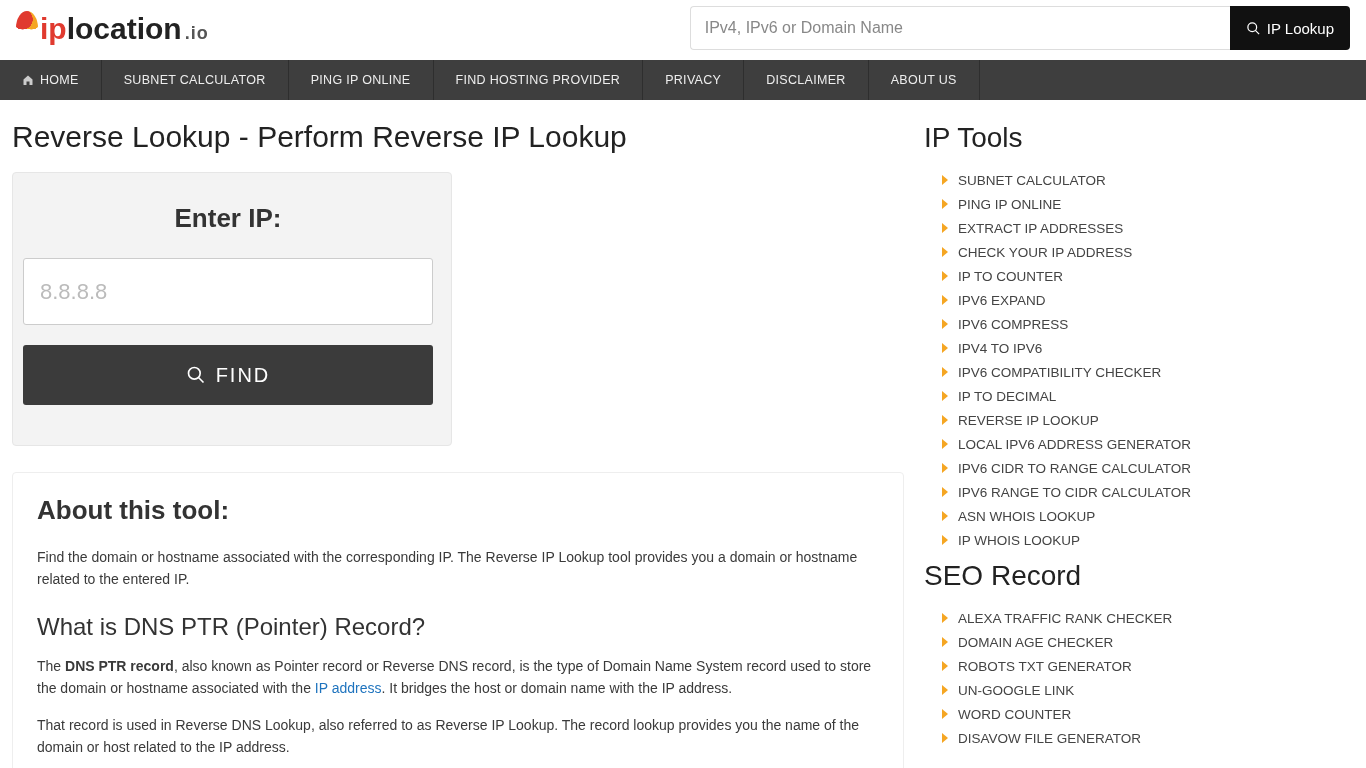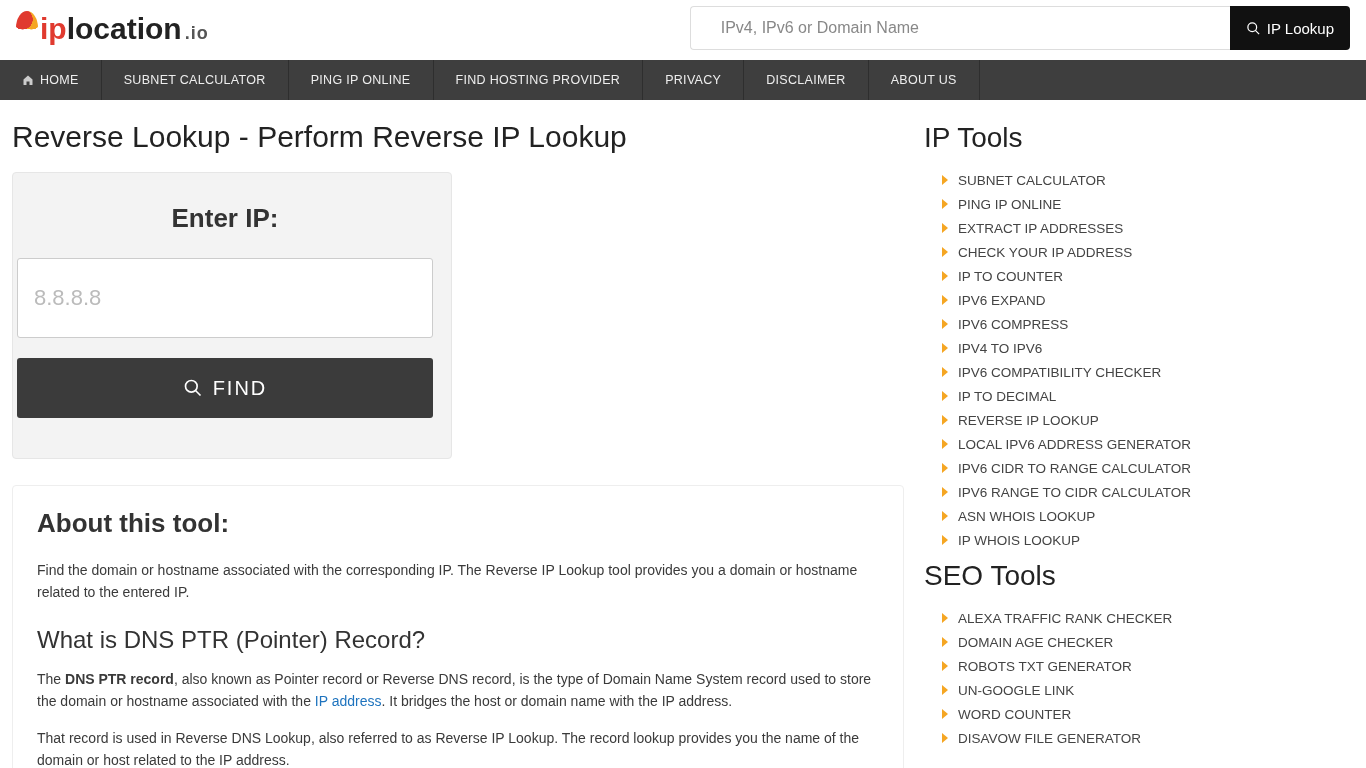--- a/index.html
+++ b/index.html
@@ -7,40 +7,40 @@
 
 
 .topbar { display: flex; align-items: center; justify-content: space-between; padding: 6px 16px 10px 16px; }
 .logo { display: flex; align-items: baseline; font-weight: 700; }
 .logo .pin { display: inline-block; width: 22px; height: 28px; position: relative; margin-right: 2px; }
 .logo .pin::before { content:""; position:absolute; inset:0; background: radial-gradient(circle at 30% 30%, #e03a2f 0 40%, transparent 41%), radial-gradient(circle at 70% 30%, #f5a623 0 40%, transparent 41%); border-radius: 50% 50% 50% 50% / 60% 60% 40% 40%; }
 .logo .word-ip { color:#e03a2f; font-size:30px; }
 .logo .word-loc { color:#222; font-size:30px; }
 .logo .word-io { color:#555; font-size:18px; padding-left:3px; letter-spacing:1px; }
 .searchwrap { display:flex; align-items:stretch; }
-.searchwrap input { width: 540px; height: 44px; border: 1px solid #ddd; border-right:none; border-radius: 4px 0 0 4px; padding: 0 30px; font-size: 16px; color:#555; }
+.searchwrap input { width: 540px; height: 44px; border: 1px solid #ddd; border-right:none; border-radius: 4px 0 0 4px; padding: 0 14px; font-size: 16px; color:#555; }
 .searchwrap input::placeholder { color:#888; }
 .searchwrap button { height:44px; background:#111; color:#ffffff; border:none; border-radius:0 4px 4px 0; padding:0 16px; font-size:15px; display:flex; align-items:center; gap:6px; cursor:pointer; }
 .searchwrap button svg { width:15px; height:15px; fill:none; stroke:#fff; stroke-width:2; }
 
 
 .nav { background:#3e3e3e; display:flex; }
 .nav a { display:flex; align-items:center; gap:6px; padding: 13px 22px; color:#eee; font-size:12.5px; text-decoration:none; letter-spacing:.3px; border-right:1px solid #2e2e2e; }
 .nav a svg { width:12px; height:12px; fill:#ccc; }
 
 
 .container { display:flex; max-width:1366px; margin:0 auto; padding: 14px 12px 40px 12px; gap: 20px; }
 .left { flex: 1; max-width: 910px; }
 .right { width: 430px; }
 
 h1.page-title { font-weight:300; font-size:30px; color:#222; margin: 6px 0 18px 0; }
 
-.panel { border:1px solid #e6e6e6; border-radius:4px; background:#f3f3f3; padding: 30px 18px 40px 4px; width:440px; text-align:center; margin-bottom: 26px; }
+.panel { border:1px solid #e6e6e6; border-radius:4px; background:#f3f3f3; padding: 30px 18px 40px 10px; width:440px; text-align:center; margin-bottom: 26px; }
 .panel h2 { font-weight:600; font-size:26px; margin-bottom: 24px; }
-.panel input { width:100%; height:80px; border:1px solid #ccc; border-radius:3px; padding:0 16px; font-size:22px; color:#777; margin-bottom: 20px; }
+.panel input { width:100%; height:67px; border:1px solid #ccc; border-radius:3px; padding:0 16px; font-size:22px; color:#777; margin-bottom: 20px; }
 .panel input::placeholder{color:#bbb;}
 .panel button { width:100%; height:60px; background:#3b3b3b; color:#fff; border:none; border-radius:3px; font-size:20px; letter-spacing:2px; display:flex; align-items:center; justify-content:center; gap:10px; cursor:pointer; }
 .panel button svg{width:20px;height:20px;fill:none;stroke:#fff;stroke-width:2;}
 
 .article { border:1px solid #eee; border-radius:4px; padding: 22px 24px; }
 .article h2 { font-size:26px; font-weight:600; margin-bottom: 20px; }
 .article h3 { font-size:24px; font-weight:300; color:#333; margin: 22px 0 14px 0; }
 .article p { font-size:14px; line-height:1.6; color:#3a3a3a; margin-bottom: 14px; }
 .article a { color:#1e73be; text-decoration:none; }
 .article strong { font-weight:700; }
@@ -142,21 +142,21 @@
         <li>IPV6 COMPATIBILITY CHECKER</li>
         <li>IP TO DECIMAL</li>
         <li>REVERSE IP LOOKUP</li>
         <li>LOCAL IPV6 ADDRESS GENERATOR</li>
         <li>IPV6 CIDR TO RANGE CALCULATOR</li>
         <li>IPV6 RANGE TO CIDR CALCULATOR</li>
         <li>ASN WHOIS LOOKUP</li>
         <li>IP WHOIS LOOKUP</li>
       </ul>
 
-    <h3 class="side-h">SEO Tools</h3>
+    <h3 class="side-h">SEO Record</h3>
     <ul class="side-list" id="seo-tools-list">
         <li>ALEXA TRAFFIC RANK CHECKER</li>
         <li>DOMAIN AGE CHECKER</li>
         <li>ROBOTS TXT GENERATOR</li>
         <li>UN-GOOGLE LINK</li>
         <li>WORD COUNTER</li>
         <li>DISAVOW FILE GENERATOR</li>
       </ul>
   </aside>
 </div>

